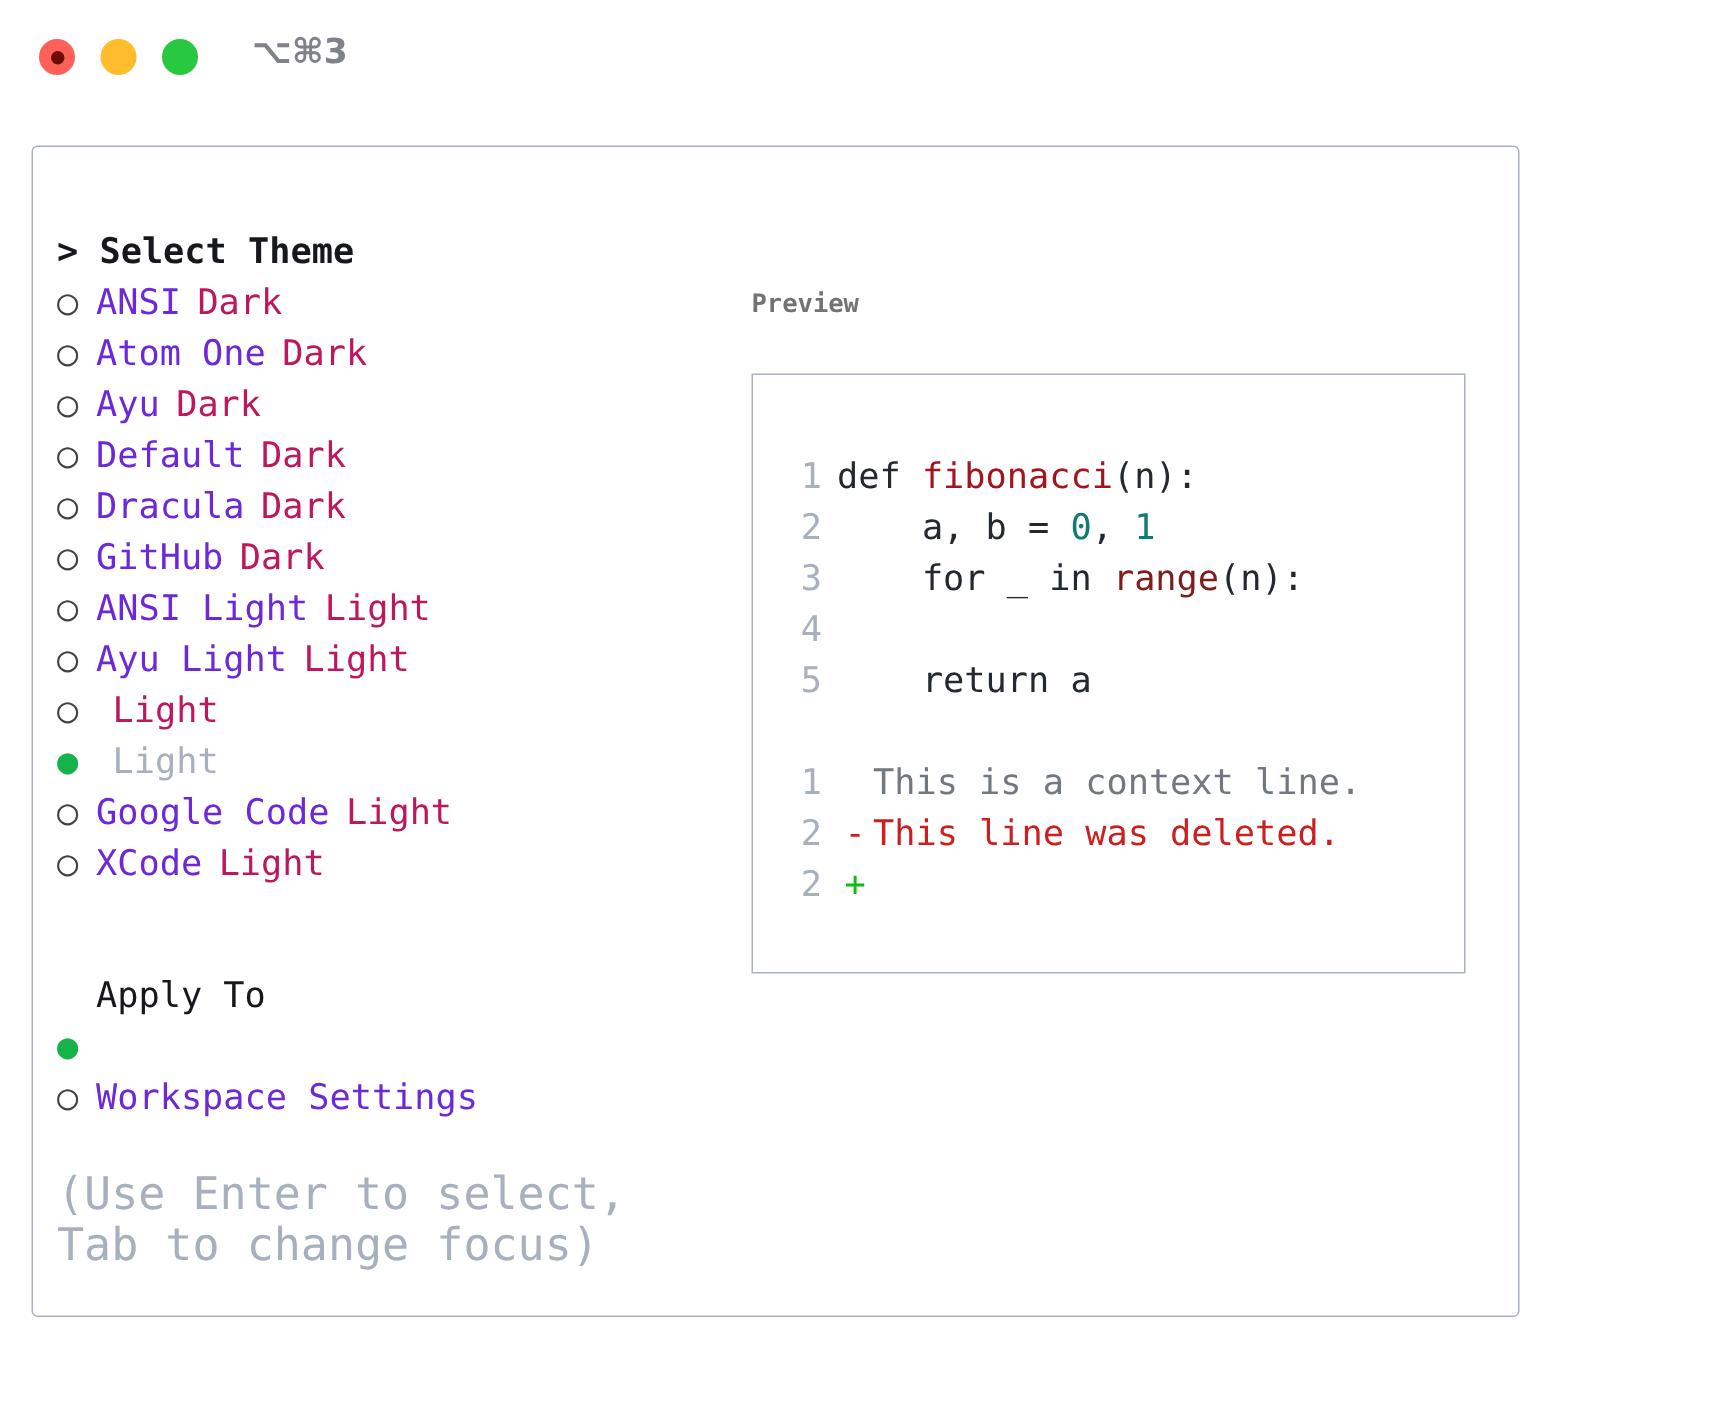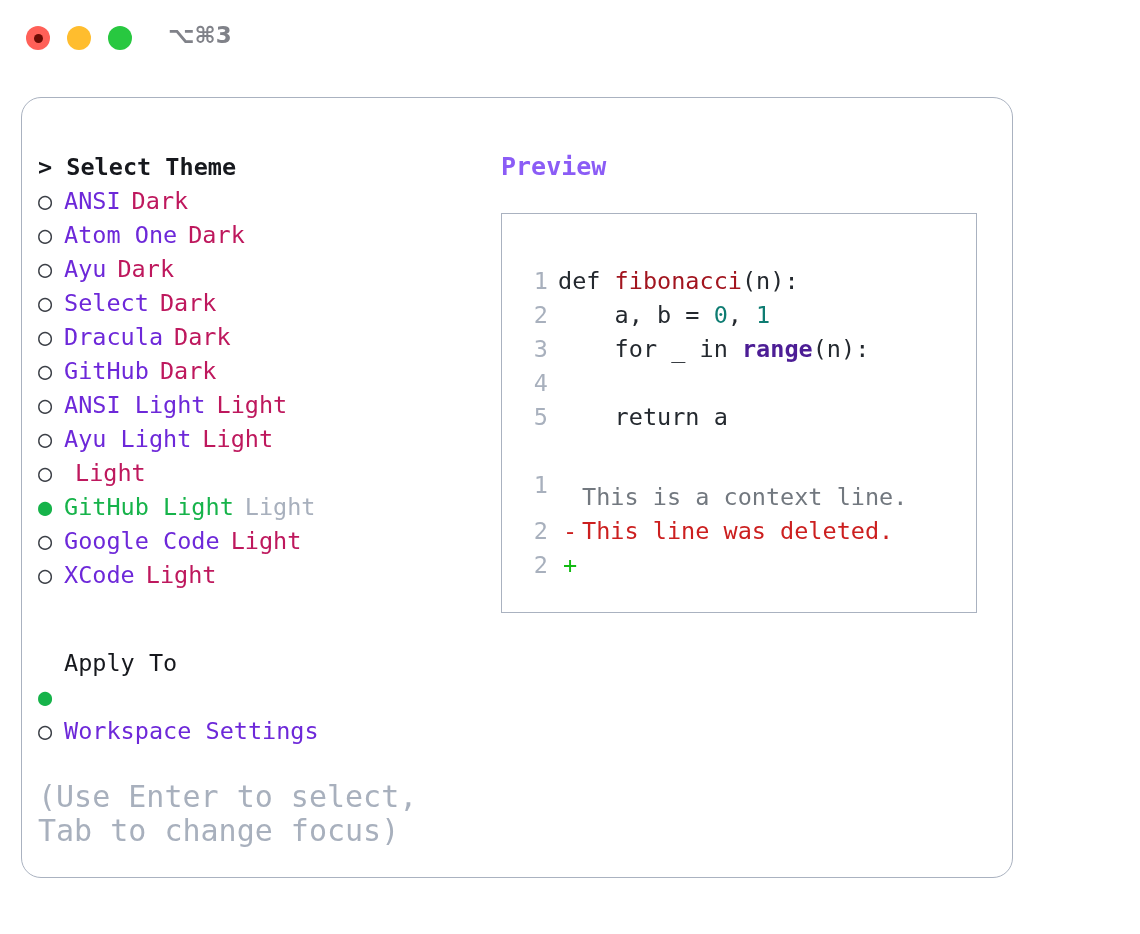--- a/index.html
+++ b/index.html
@@ -70,21 +70,21 @@
   }
 
   
   .panel {
     position: absolute;
     left: 21px;
     top: 97px;
     width: 992px;
     height: 781px;
     border: 1.5px solid #aab2c0;
-    border-radius: 20px;
+    border-radius: 4px;
     box-sizing: border-box;
     background: #ffffff;
   }
 
   .col-left {
     position: absolute;
     left: 16px;
     top: 52px;
     width: 440px;
   }
@@ -142,25 +142,26 @@
     margin-top: 32px;
     font-size: 30px;
     line-height: 34px;
     color: #a8b0bd;
     width: 410px;
     white-space: pre-wrap;
   }
 
   
   .preview-head {
-    font-size: 25px;
+    font-size: 17px;
     font-weight: bold;
-    color: #8b5cf6;
-    line-height: 34px;
-    white-space: pre;
+    color: #737373;
+    line-height: 34px;
+    white-space: pre;
+    margin-top: 36px;
   }
   .preview-box {
     margin-top: 29px;
     width: 476px;
     height: 400px;
     border: 1.5px solid #aab2c0;
     box-sizing: border-box;
     background: #ffffff;
     padding: 50px 0 0 22px;
   }
@@ -173,25 +174,25 @@
   .ln {
     width: 24px;
     flex: 0 0 24px;
     color: #a8b0bd;
     text-align: right;
     padding-right: 10px;
   }
   .code-txt { color: #24292f; }
   .tok-fn   { color: #a2151f; }
   .tok-num  { color: #0e7c72; }
-  .tok-call { color: #4c1d95; font-weight: bold; }
+  .tok-call { color: #7f1d1d; }
 
   .diff-gap { height: 34px; }
   .mark { width: 24px; flex: 0 0 24px; text-align: center; }
-  .diff-ctx { color: #72787f; margin-top: 12px; }
+  .diff-ctx { color: #72787f; }
   .diff-del { color: #cc1f1f; }
   .diff-add { color: #12bb12; }
 </style>
 </head>
 <body>
 
 <div class="window">
 
   <div class="titlebar">
     <div class="dots">
@@ -205,27 +206,27 @@
   <div class="panel">
 
     <div class="col-left">
 
       <div class="list-head">&gt; Select Theme</div>
 
       <div id="theme-list">
           <div class="row"><span class="bullet">○</span><span class="lbl">ANSI</span><span class="tag">Dark</span></div>
           <div class="row"><span class="bullet">○</span><span class="lbl">Atom One</span><span class="tag">Dark</span></div>
           <div class="row"><span class="bullet">○</span><span class="lbl">Ayu</span><span class="tag">Dark</span></div>
-          <div class="row"><span class="bullet">○</span><span class="lbl">Select</span><span class="tag">Dark</span></div>
+          <div class="row"><span class="bullet">○</span><span class="lbl">Default</span><span class="tag">Dark</span></div>
           <div class="row"><span class="bullet">○</span><span class="lbl">Dracula</span><span class="tag">Dark</span></div>
           <div class="row"><span class="bullet">○</span><span class="lbl">GitHub</span><span class="tag">Dark</span></div>
           <div class="row"><span class="bullet">○</span><span class="lbl">ANSI Light</span><span class="tag">Light</span></div>
           <div class="row"><span class="bullet">○</span><span class="lbl">Ayu Light</span><span class="tag">Light</span></div>
           <div class="row"><span class="bullet">○</span><span class="tag">Light</span></div>
-          <div class="row selected"><span class="bullet sel">●</span><span class="lbl">GitHub Light</span><span class="tag">Light</span></div>
+          <div class="row selected"><span class="bullet sel">●</span><span class="tag">Light</span></div>
           <div class="row"><span class="bullet">○</span><span class="lbl">Google Code</span><span class="tag">Light</span></div>
           <div class="row"><span class="bullet">○</span><span class="lbl">XCode</span><span class="tag">Light</span></div>
         </div>
 
       <div class="section-gap"></div>
 
       <div class="subhead">Apply To</div>
 
       <div id="apply-list">
           <div class="row selected"><span class="bullet sel">●</span></div>

